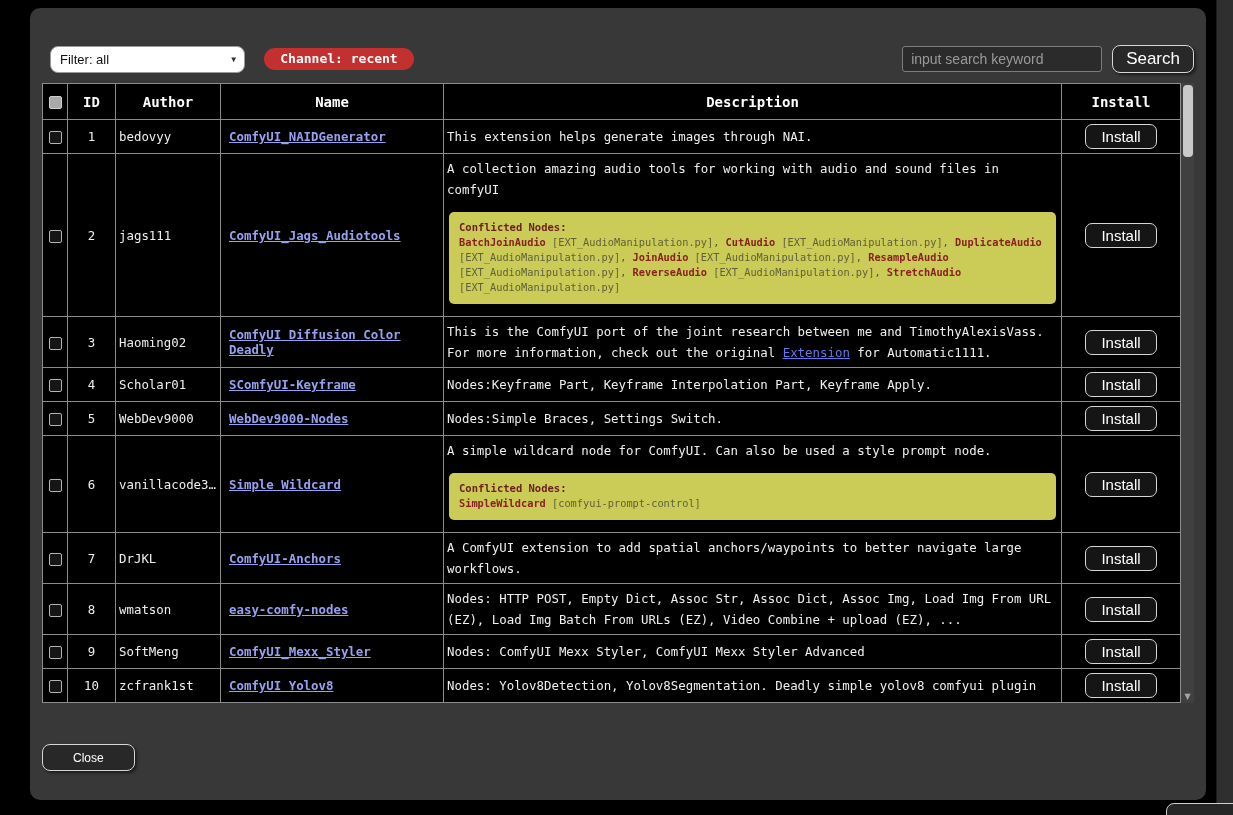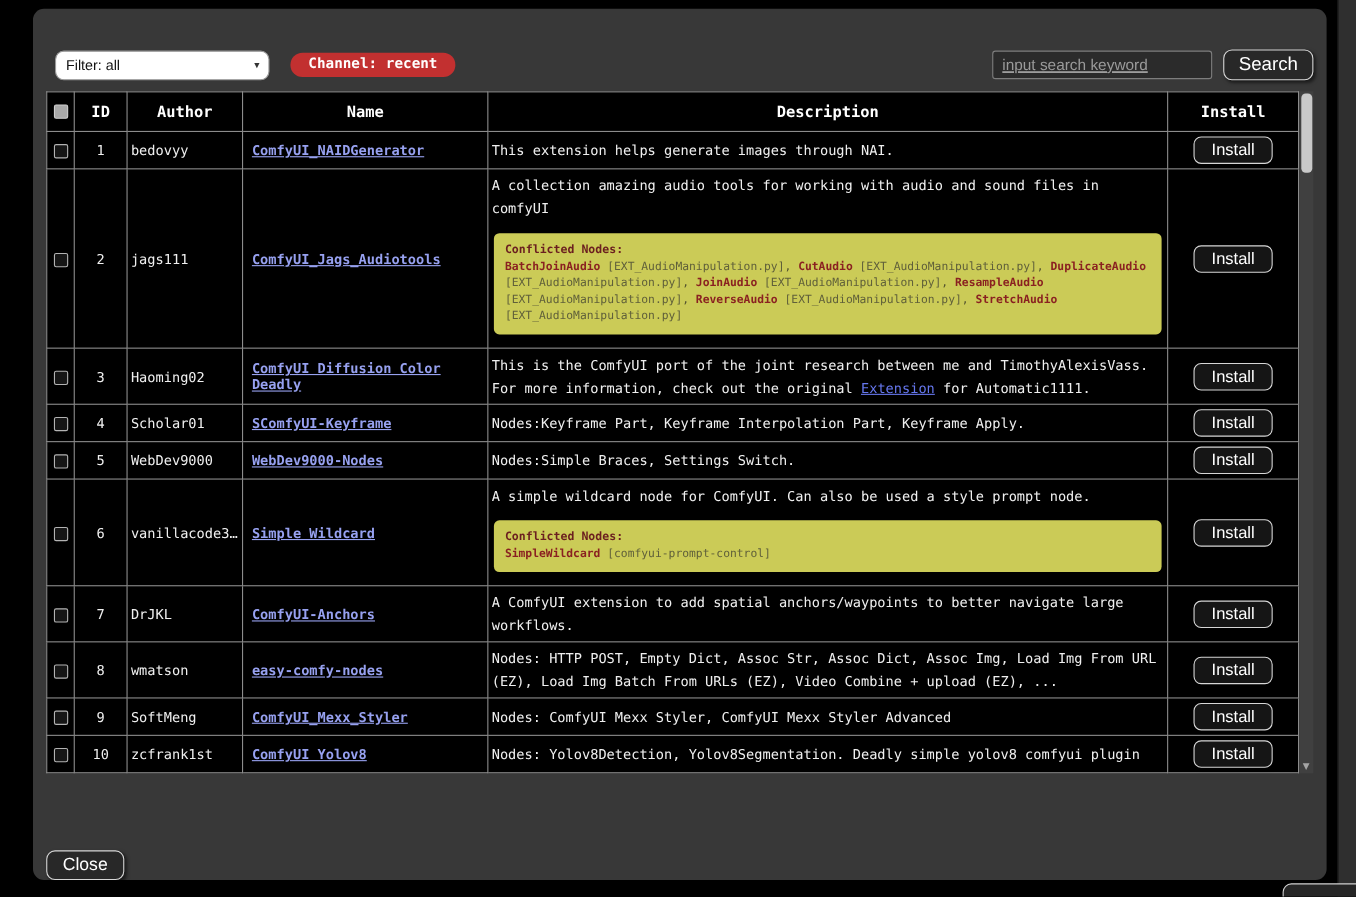--- a/index.html
+++ b/index.html
@@ -14,21 +14,21 @@
   .filter-select { appearance:none; -webkit-appearance:none; width:195px; height:27px;
       background:#fff; color:#111; border:1px solid #999; border-radius:8px;
       padding:0 24px 0 9px; font:13px "Liberation Sans", sans-serif; }
   .select-caret { position:absolute; right:9px; top:50%; transform:translateY(-50%);
       font-size:8px; color:#333; pointer-events:none; }
   .channel-badge { margin-left:19px; width:150px; height:22px; line-height:22px; text-align:center;
       background:var(--channel-badge-bg,#C23030); color:#fff; font-weight:bold; font-size:13px;
       border-radius:11px; }
   .toolbar-right { margin-left:auto; display:flex; align-items:center; gap:10px; }
   .search-input { width:200px; height:26px; background:#2b2b2b; border:1px solid #7d7d7d;
-      border-radius:3px; color:#e8e8e8; font:14px "Liberation Sans", sans-serif; padding:0 8px;text-decoration:underline; }
+      border-radius:3px; color:#e8e8e8; font:14px "Liberation Sans", sans-serif; padding:0 8px; }
   .search-input::placeholder { color:#9a9a9a; }
 
   .btn { background:#282828; color:#fff; border:1px solid #d6d6d6; border-radius:8px;
       font-family:"Liberation Sans", sans-serif; box-shadow:2px 2px 3px rgba(0,0,0,0.5); cursor:pointer; }
   .search-btn { font-size:17px; padding:2px 13px; height:28px; }
 
   .table-zone { display:flex; align-items:stretch; }
   table.nodes-table { border-collapse:collapse; table-layout:fixed; width:1138px; background:#000; }
   th, td { border:1px solid #8c8c8c; }
   th { color:#fff; font-size:14px; font-weight:bold; height:36px; text-align:center; padding:2px; }
@@ -53,21 +53,21 @@
 
   .chk { appearance:none; -webkit-appearance:none; width:13px; height:13px; background:#161616;
       border:1px solid #b3b3b3; border-radius:2px; display:inline-block; vertical-align:middle; cursor:pointer; }
   .chk-header { background:#a9a9a9; border-color:#cfcfcf; }
 
   .table-scrollbar { width:14px; background:#404040; position:relative; }
   .sb-thumb { position:absolute; top:2px; left:2px; width:10px; height:72px; background:#c9c9c9; border-radius:4px; }
   .sb-arrow { position:absolute; bottom:2px; left:0; width:100%; text-align:center; color:#a5a5a5; font-size:8px;
       font-family:"DejaVu Sans", sans-serif; }
 
-  .close-btn { margin-top:70px; font-size:16px; padding:3px 14px; height:27px; display:inline-block; }
+  .close-btn { margin-top:41px; font-size:12px; padding:3px 30px; height:27px; display:inline-block; }
 
   .right-strip { position:absolute; right:0; top:0; width:17px; height:815px; background:#2f2f2f;
       border-left:1px solid #1a1a1a; }
   .partial-button { position:absolute; left:1166px; top:803px; width:95px; height:26px;
       background:#262626; border:1px solid #cfcfcf; border-radius:8px; }
 </style>
 </head>
 <body>
 
 <div class="dialog">

